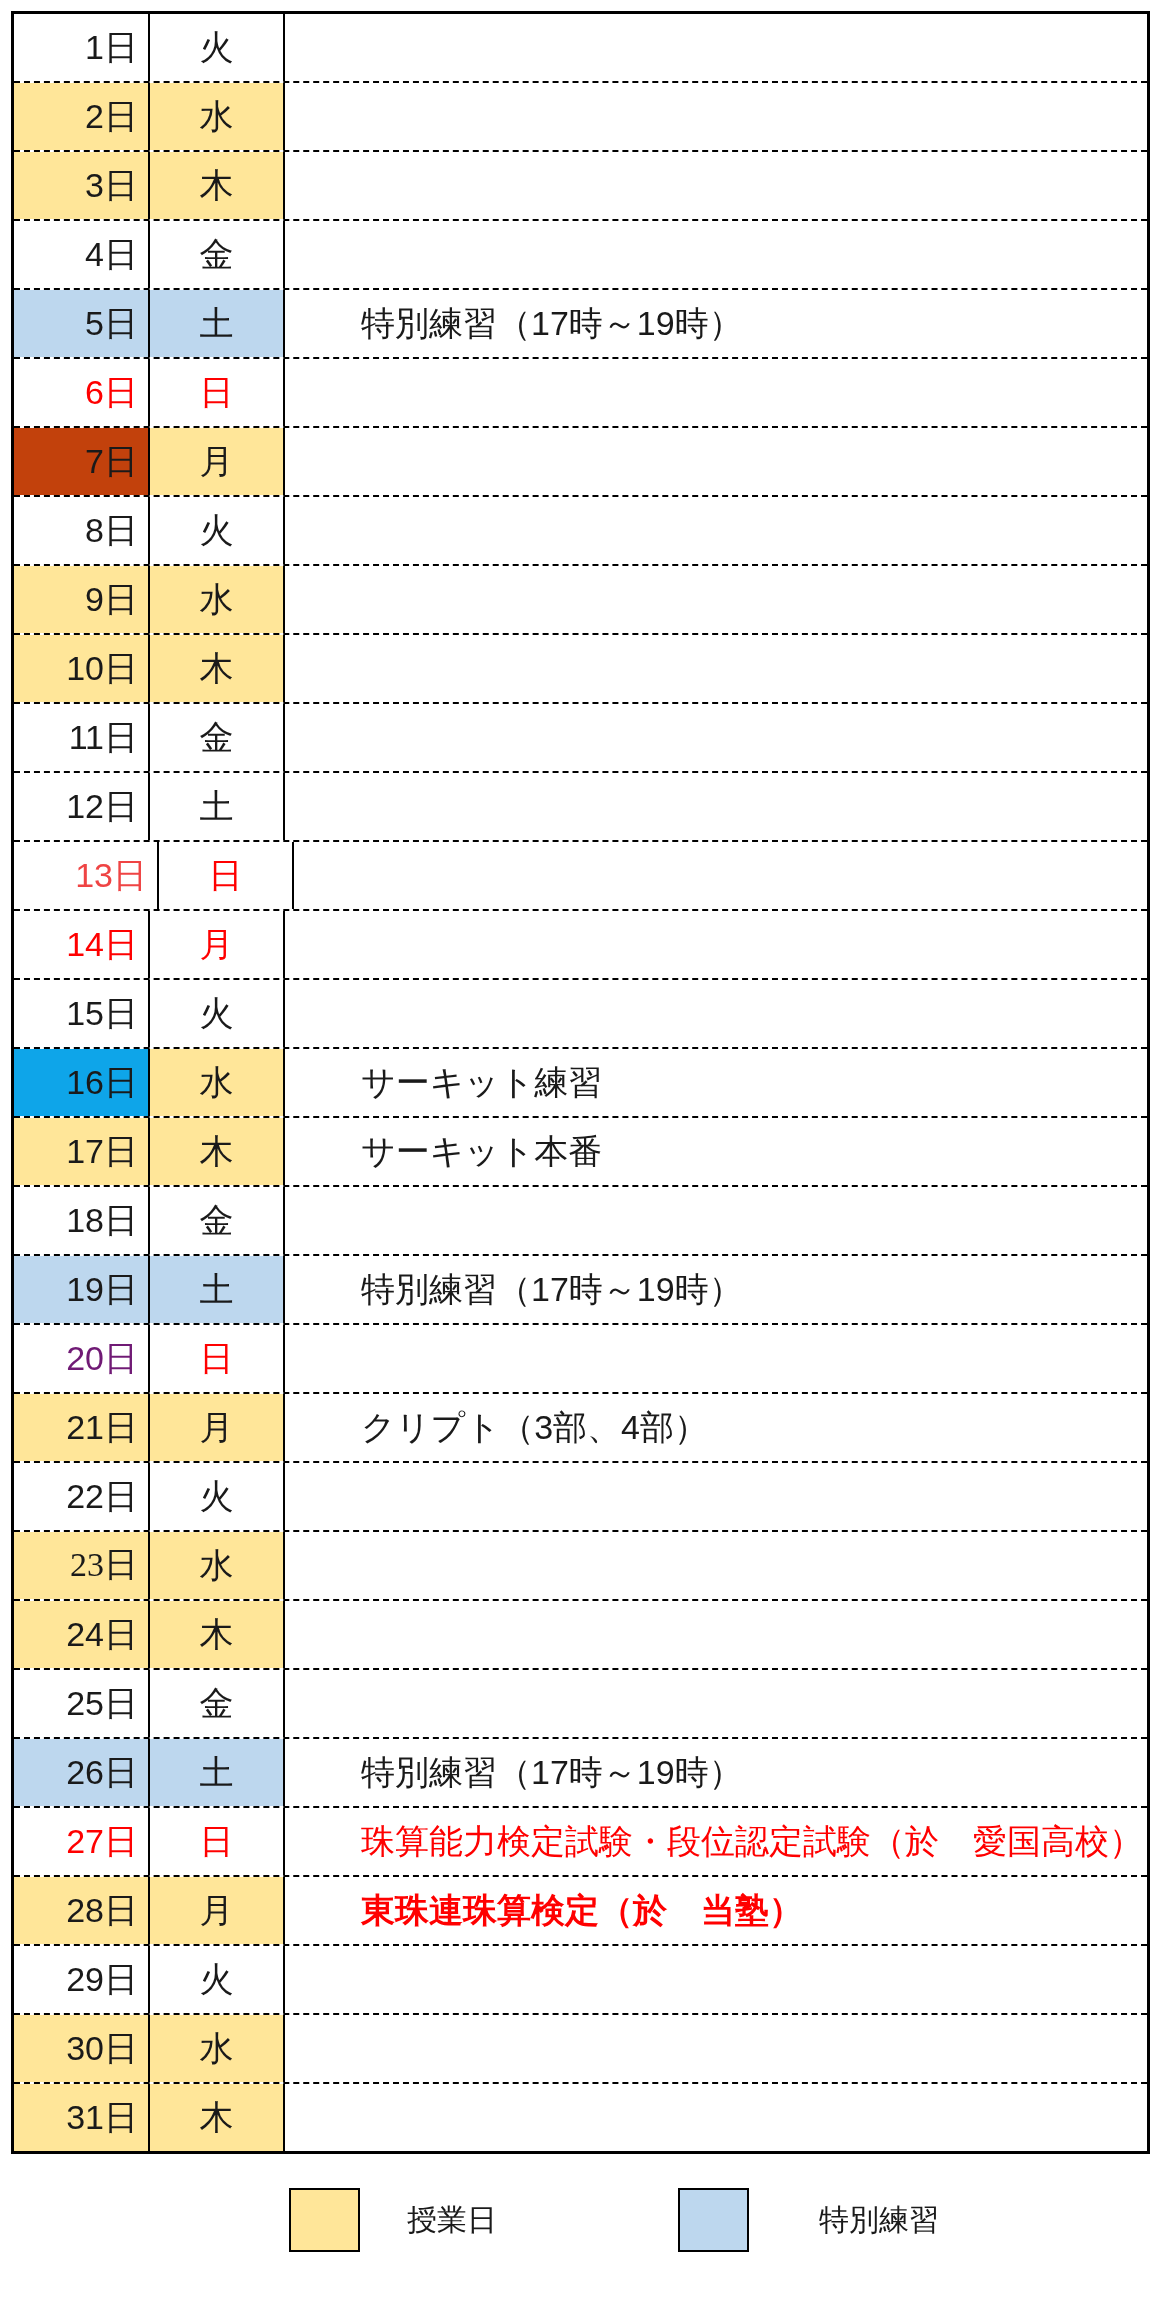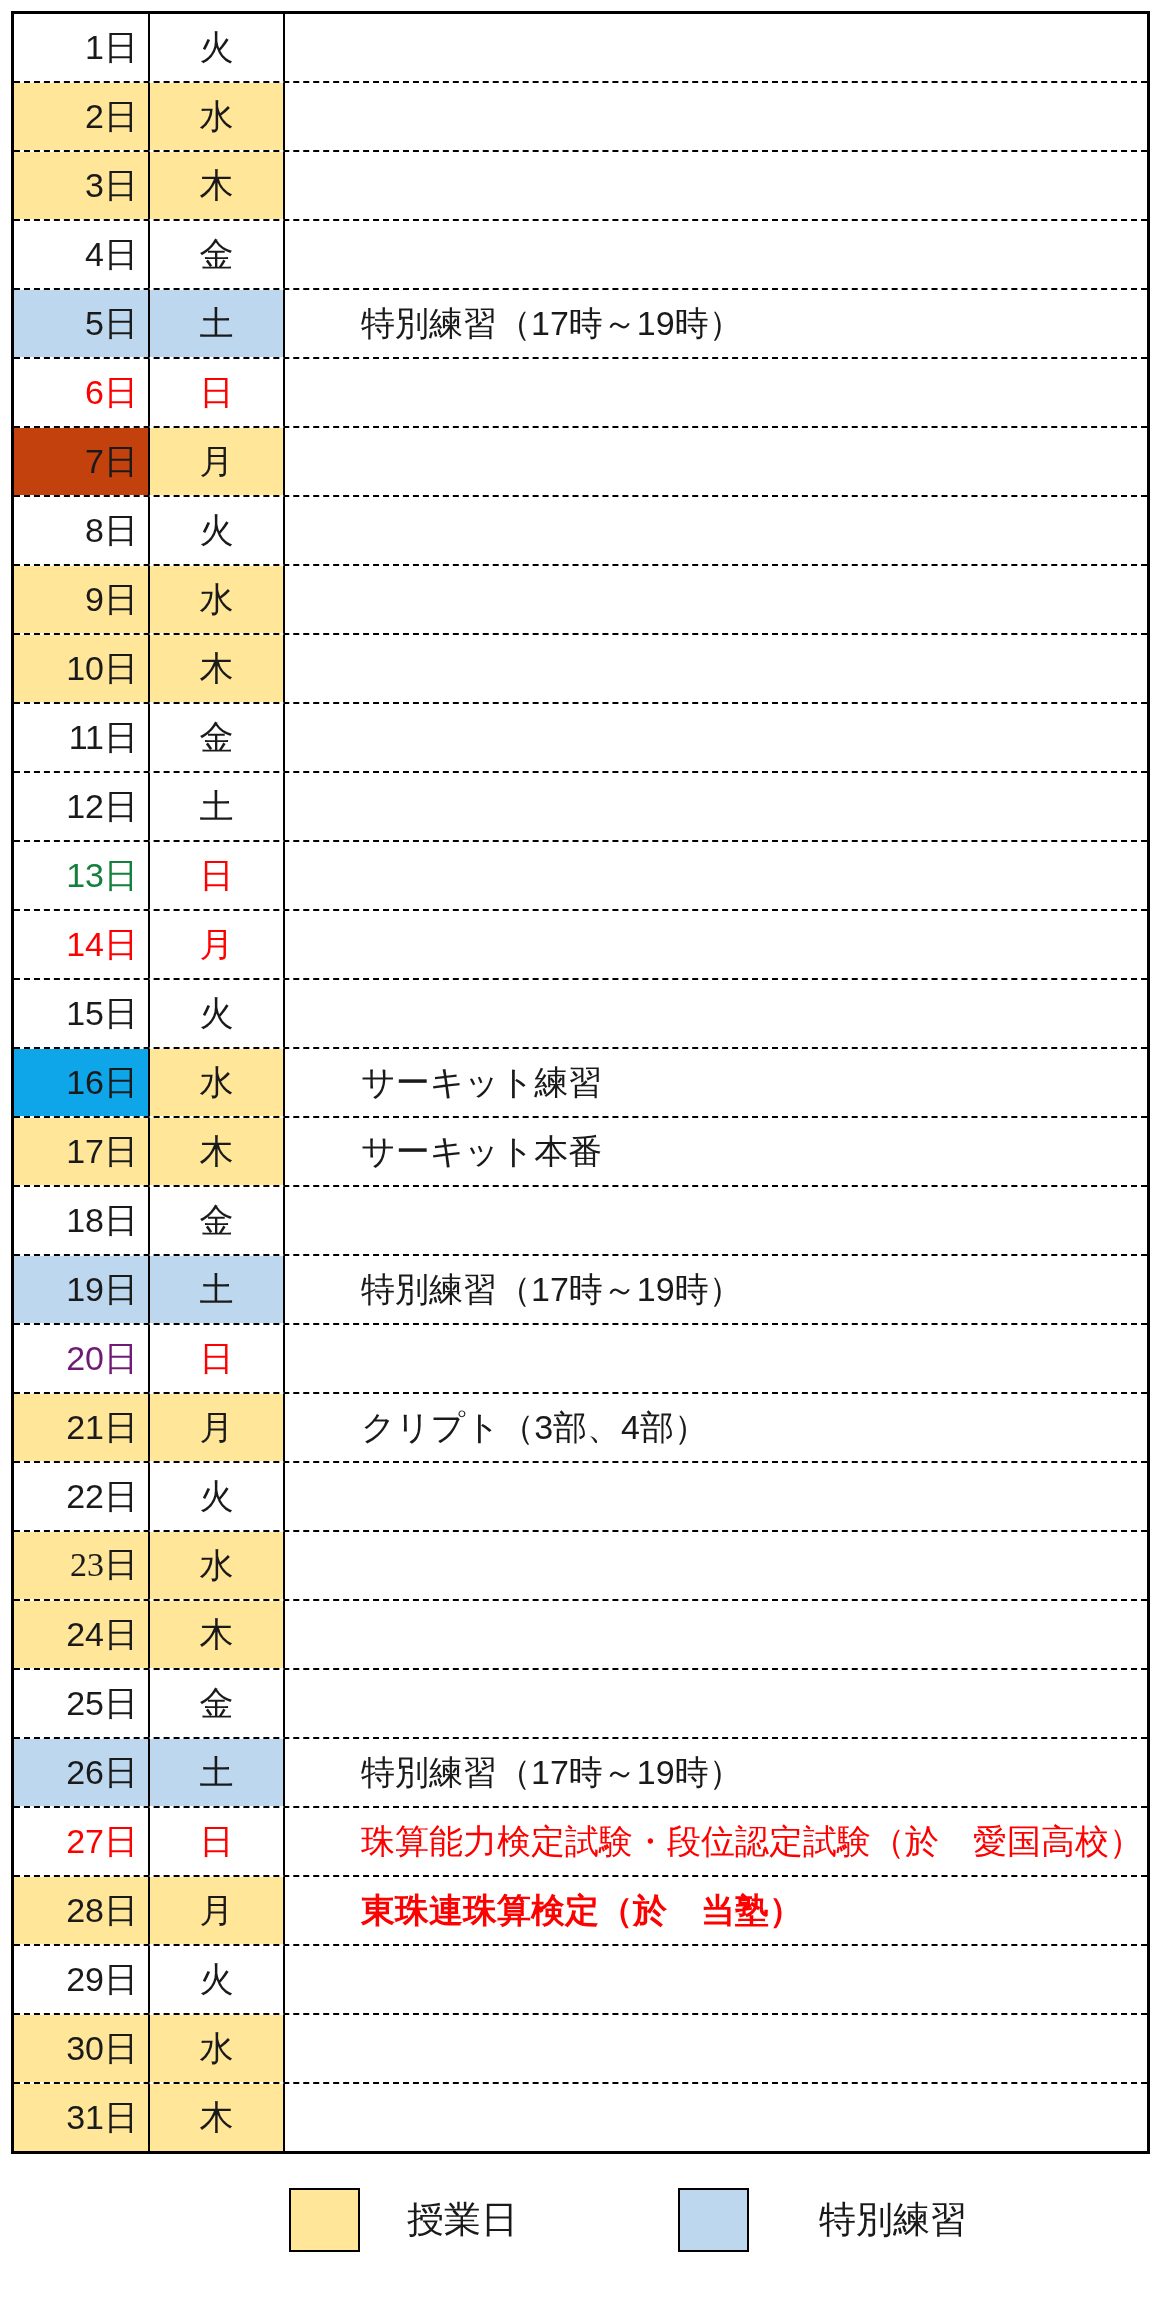--- a/index.html
+++ b/index.html
@@ -52,21 +52,21 @@
     position:absolute;
     width:71px;height:64px;
     box-sizing:border-box;
     border:2px solid #000;
   }
   .swatch-yellow{left:289px;top:2188px;background:#FFE699;}
   .swatch-blue{left:678px;top:2188px;background:#BDD7EE;}
   .legend-label{
     position:absolute;
     top:2188px;height:64px;line-height:64px;
-    font-size:37px;color:#1a1a1a;white-space:nowrap;
+    font-size:30px;color:#1a1a1a;white-space:nowrap;
   }
   .legend-label-1{left:407px;}
   .legend-label-2{left:819px;}
 </style>
 </head>
 <body>
 
 <div class="page">
 
   <div class="cal-table">
@@ -136,21 +136,21 @@
       <div class="cell note"></div>
     </div>
 
     <div class="row">
       <div class="cell day">12日</div>
       <div class="cell wd">土</div>
       <div class="cell note"></div>
     </div>
 
     <div class="row">
-      <div class="cell day" style="color: #15803d;">13日</div>
+      <div class="cell day" style="color: #ef4444; margin-left: 9px;">13日</div>
       <div class="cell wd" style="color: rgb(255, 0, 0);">日</div>
       <div class="cell note"></div>
     </div>
 
     <div class="row">
       <div class="cell day" style="color: rgb(255, 0, 0);">14日</div>
       <div class="cell wd" style="color: rgb(255, 0, 0);">月</div>
     </div>
 
     <div class="row">

